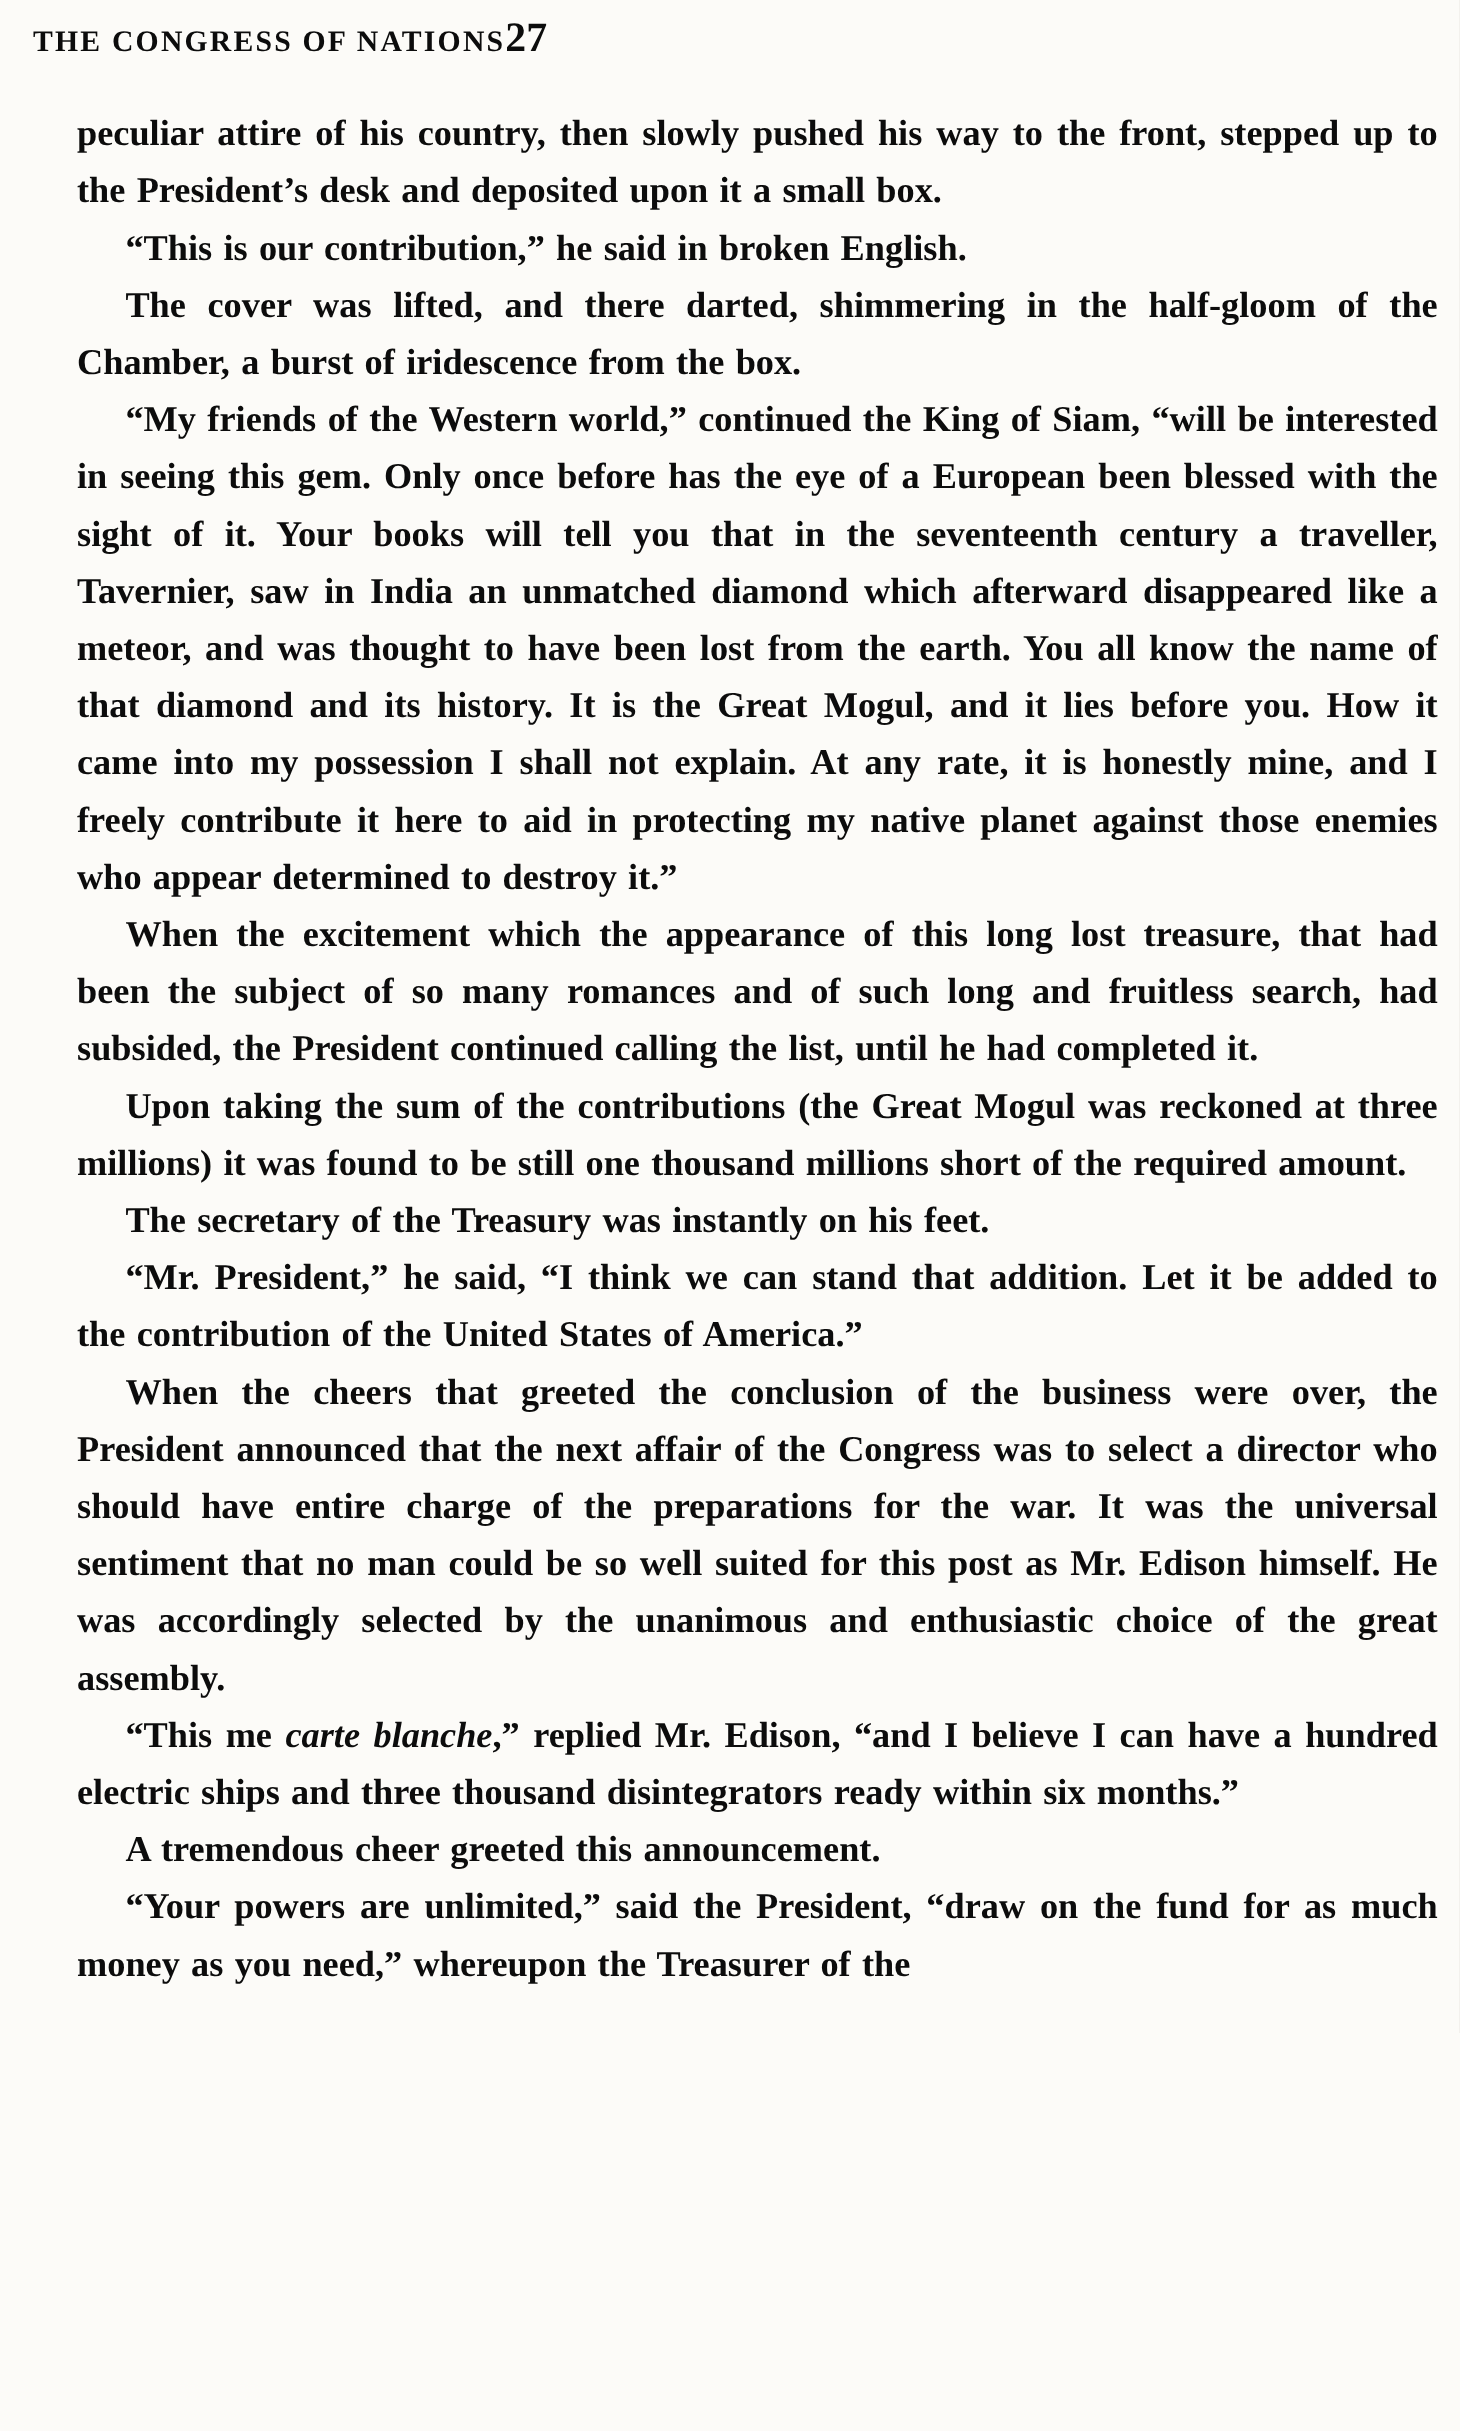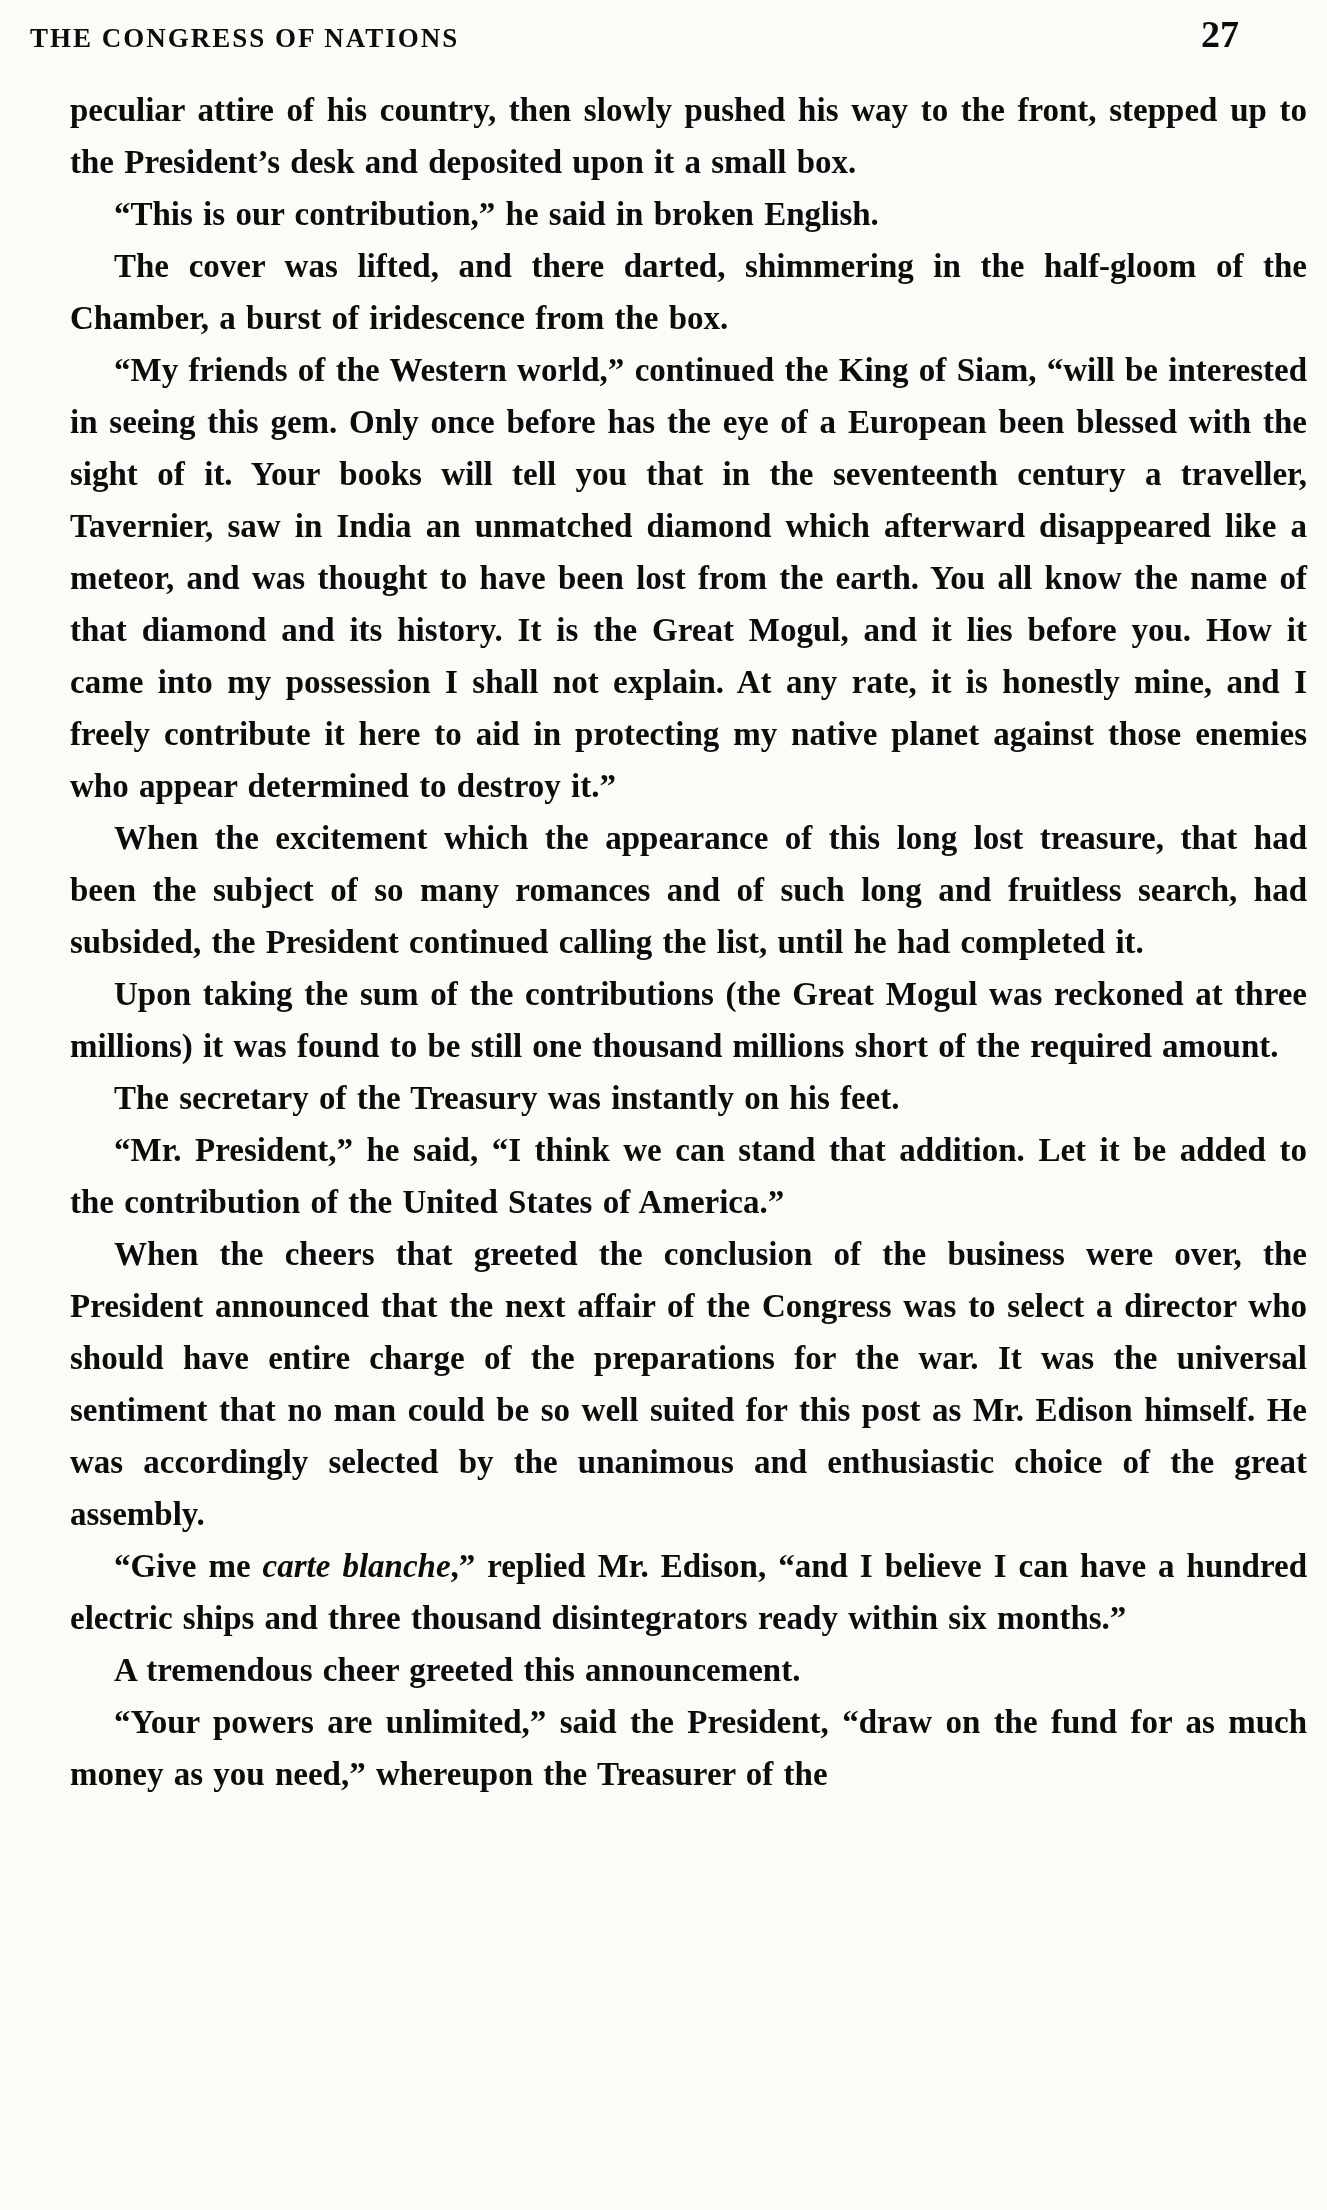--- a/index.html
+++ b/index.html
@@ -14,24 +14,24 @@
     margin: 0 auto;
     background: #fcfbf8;
     box-sizing: border-box;
     padding: 12px 20px 0 22px;
     font-family: "Liberation Serif", "DejaVu Serif", serif;
     color: #0c0c0c;
     overflow: hidden;
   }
   .running-head {
     display: flex;
-    justify-content: space-between;
+    justify-content: flex-start;
     align-items: baseline;
     font-weight: bold;
-    margin: 0 8px 28px 8px;
+    margin: 0 8px 40px 8px;
   }
   .head-title {
     font-size: 27px;
     letter-spacing: 2px;
   }
   .page-number {
     font-size: 38px;
     letter-spacing: 0;
     padding-right: 60px;
   }
@@ -64,17 +64,17 @@
   <main class="body-text">
       <p class="para"><span>peculiar attire of his country, then slowly pushed his way to the front, stepped up to the President’s desk and deposited upon it a small box.</span></p>
       <p class="para indent"><span>“This is our contribution,” he said in broken English.</span></p>
       <p class="para indent"><span>The cover was lifted, and there darted, shimmering in the half-gloom of the Chamber, a burst of iridescence from the box.</span></p>
       <p class="para indent"><span>“My friends of the Western world,” continued the King of Siam, “will be interested in seeing this gem.  Only once before has the eye of a European been blessed with the sight of it.  Your books will tell you that in the seventeenth century a traveller, Tavernier, saw in India an unmatched diamond which afterward disappeared like a meteor, and was thought to have been lost from the earth.  You all know the name of that diamond and its history.  It is the Great Mogul, and it lies before you.  How it came into my possession I shall not explain.  At any rate, it is honestly mine, and I freely contribute it here to aid in protecting my native planet against those enemies who appear determined to destroy it.”</span></p>
       <p class="para indent"><span>When the excitement which the appearance of this long lost treasure, that had been the subject of so many romances and of such long and fruitless search, had subsided, the President continued calling the list, until he had completed it.</span></p>
       <p class="para indent"><span>Upon taking the sum of the contributions (the Great Mogul was reckoned at three millions) it was found to be still one thousand millions short of the required amount.</span></p>
       <p class="para indent"><span>The secretary of the Treasury was instantly on his feet.</span></p>
       <p class="para indent"><span>“Mr. President,” he said, “I think we can stand that addition.  Let it be added to the contribution of the United States of America.”</span></p>
       <p class="para indent"><span>When the cheers that greeted the conclusion of the business were over, the President announced that the next affair of the Congress was to select a director who should have entire charge of the preparations for the war.  It was the universal sentiment that no man could be so well suited for this post as Mr. Edison himself.  He was accordingly selected by the unanimous and enthusiastic choice of the great assembly.</span></p>
-      <p class="para indent"><span>“Give me </span><span class="italic">carte blanche</span><span>,” replied Mr. Edison, “and I believe I can have a hundred electric ships and three thousand disintegrators ready within six months.”</span></p>
+      <p class="para indent"><span>“This me </span><span class="italic">carte blanche</span><span>,” replied Mr. Edison, “and I believe I can have a hundred electric ships and three thousand disintegrators ready within six months.”</span></p>
       <p class="para indent"><span>A tremendous cheer greeted this announcement.</span></p>
       <p class="para indent"><span>“Your powers are unlimited,” said the President, “draw on the fund for as much money as you need,” whereupon the Treasurer of the</span></p>
     </main>
 </div>
 
 </body></html>

